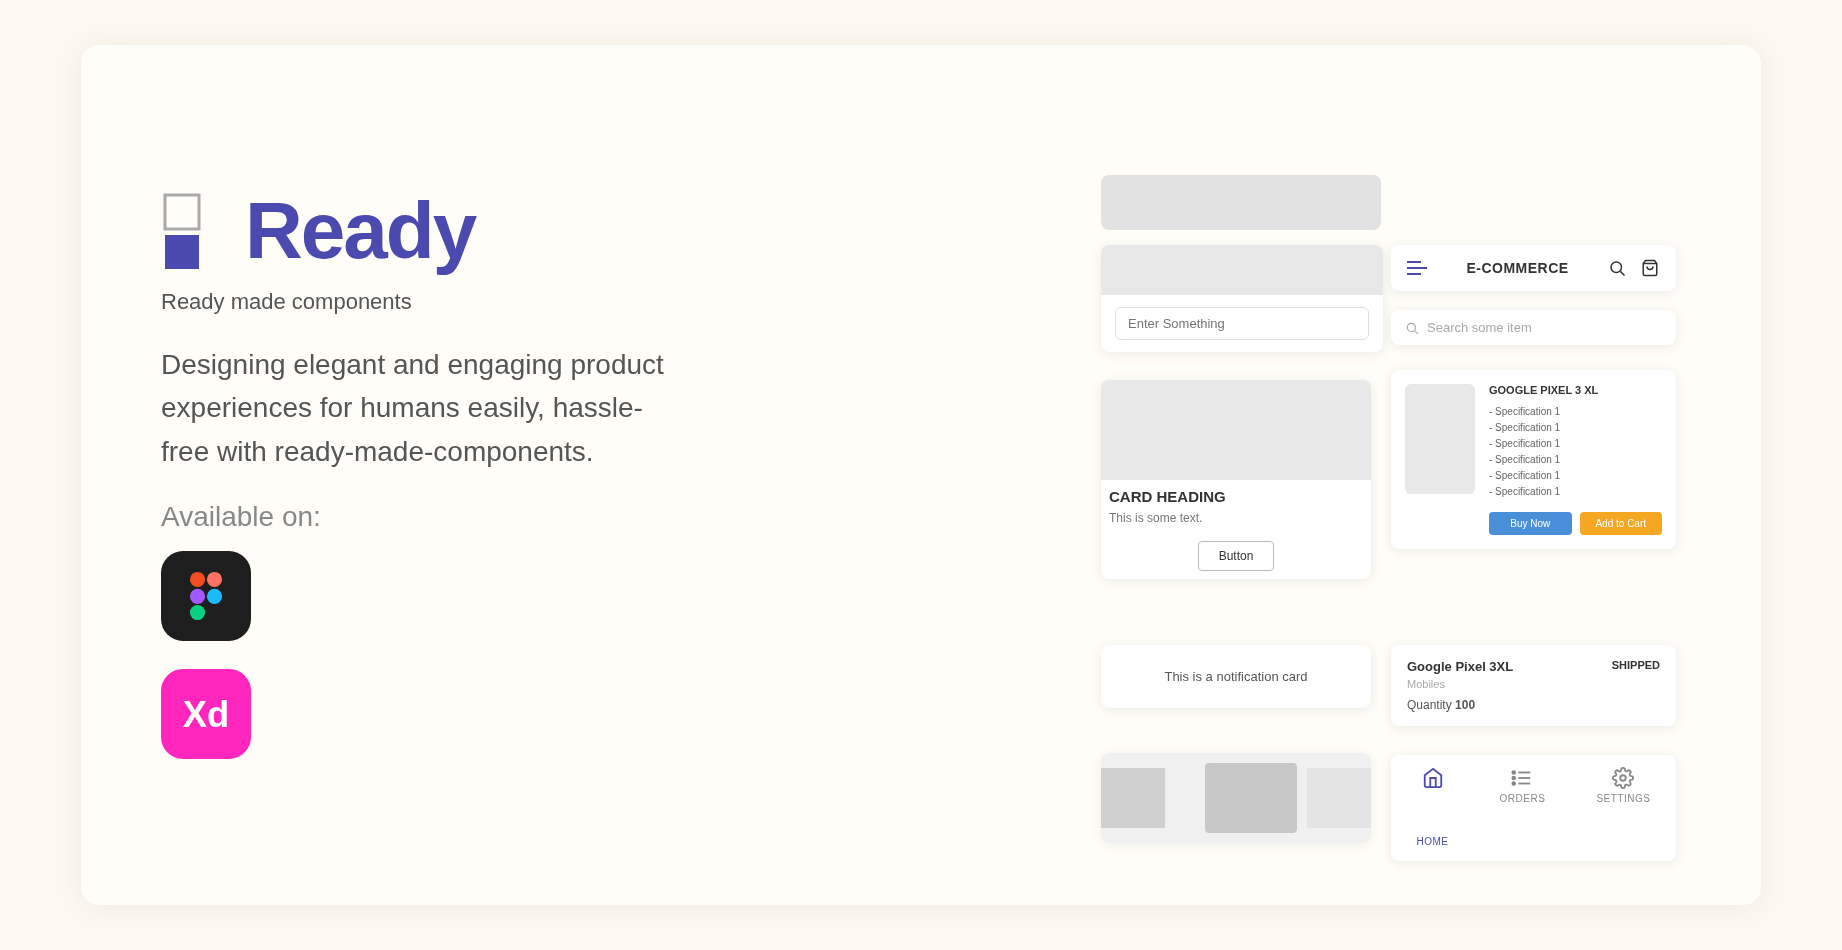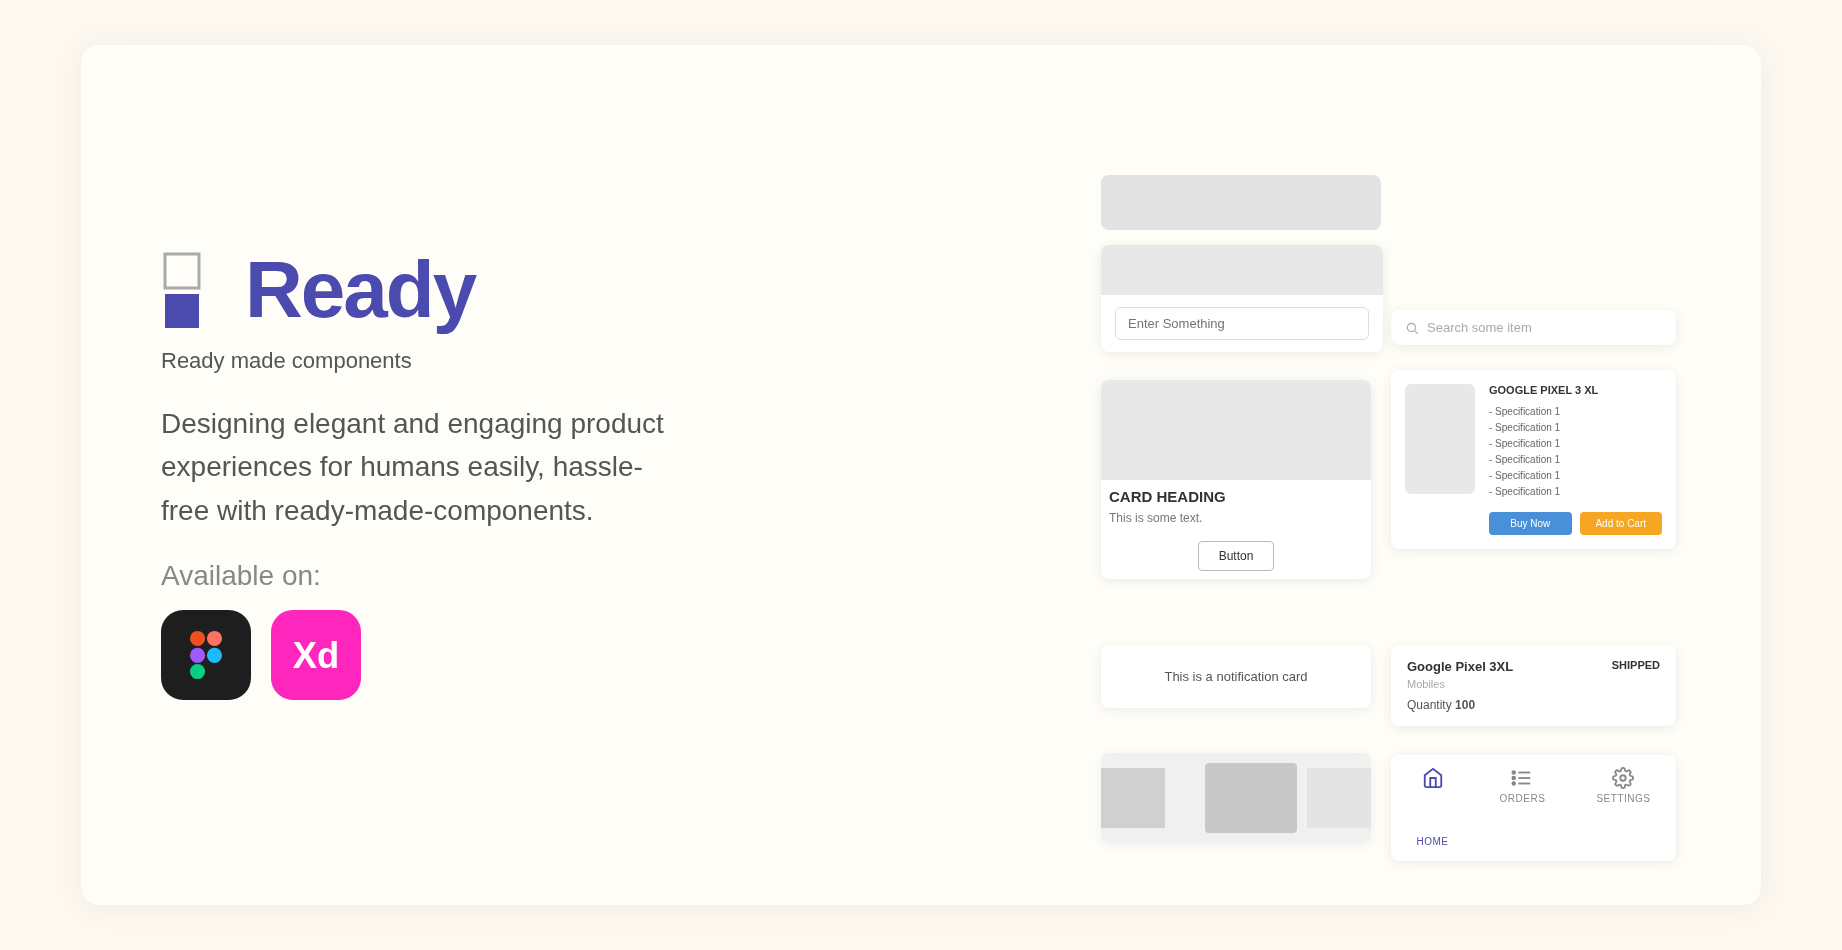--- a/index.html
+++ b/index.html
@@ -68,21 +68,22 @@
       display: flex;
       flex-direction: column;
       gap: 18px;
     }
     .available-label {
       font-size: 28px;
       color: #888;
     }
     .app-icons {
       display: flex;
-      gap: 20px;
+      gap: 28px;
+      flex-direction: column;
     }
     .app-icon {
       width: 90px;
       height: 90px;
       border-radius: 22px;
       display: flex;
       align-items: center;
       justify-content: center;
     }
     .figma-icon {
@@ -485,20 +486,41 @@
       <div class="notification-card">
         <span>This is a notification card</span>
       </div>
 
       <div class="image-placeholder">
         <div style="width:70px;height:60px;background:#d0d0d0;margin-right:10px;"></div>
         <div class="image-placeholder-inner"></div>
         <div style="width:70px;height:60px;background:#e4e4e4;margin-left:10px;"></div>
       </div>
 
+      <div class="ecommerce-navbar">
+        <div class="hamburger-icon">
+          <div class="hamburger-line" style="width:14px;"></div>
+          <div class="hamburger-line" style="width:20px;"></div>
+          <div class="hamburger-line" style="width:14px;"></div>
+        </div>
+        <span class="ecommerce-title">E-COMMERCE</span>
+        <div class="ecommerce-icons">
+
+          <svg width="18" height="18" viewBox="0 0 24 24" fill="none" stroke="#333" stroke-width="2">
+            <circle cx="11" cy="11" r="7"></circle>
+            <line x1="16.5" y1="16.5" x2="22" y2="22"></line>
+          </svg>
+
+          <svg width="20" height="18" viewBox="0 0 24 24" fill="none" stroke="#333" stroke-width="2">
+            <path d="M6 2L3 6v14a2 2 0 002 2h14a2 2 0 002-2V6l-3-4z"></path>
+            <line x1="3" y1="6" x2="21" y2="6"></line>
+            <path d="M16 10a4 4 0 01-8 0"></path>
+          </svg>
+        </div>
+      </div>
 
       <div class="search-component">
         <div class="search-input-wrap">
           <svg width="14" height="14" viewBox="0 0 24 24" fill="none" stroke="#aaa" stroke-width="2">
             <circle cx="11" cy="11" r="7"></circle>
             <line x1="16.5" y1="16.5" x2="22" y2="22"></line>
           </svg>
           <span class="search-text">Search some item</span>
         </div>
       </div>

